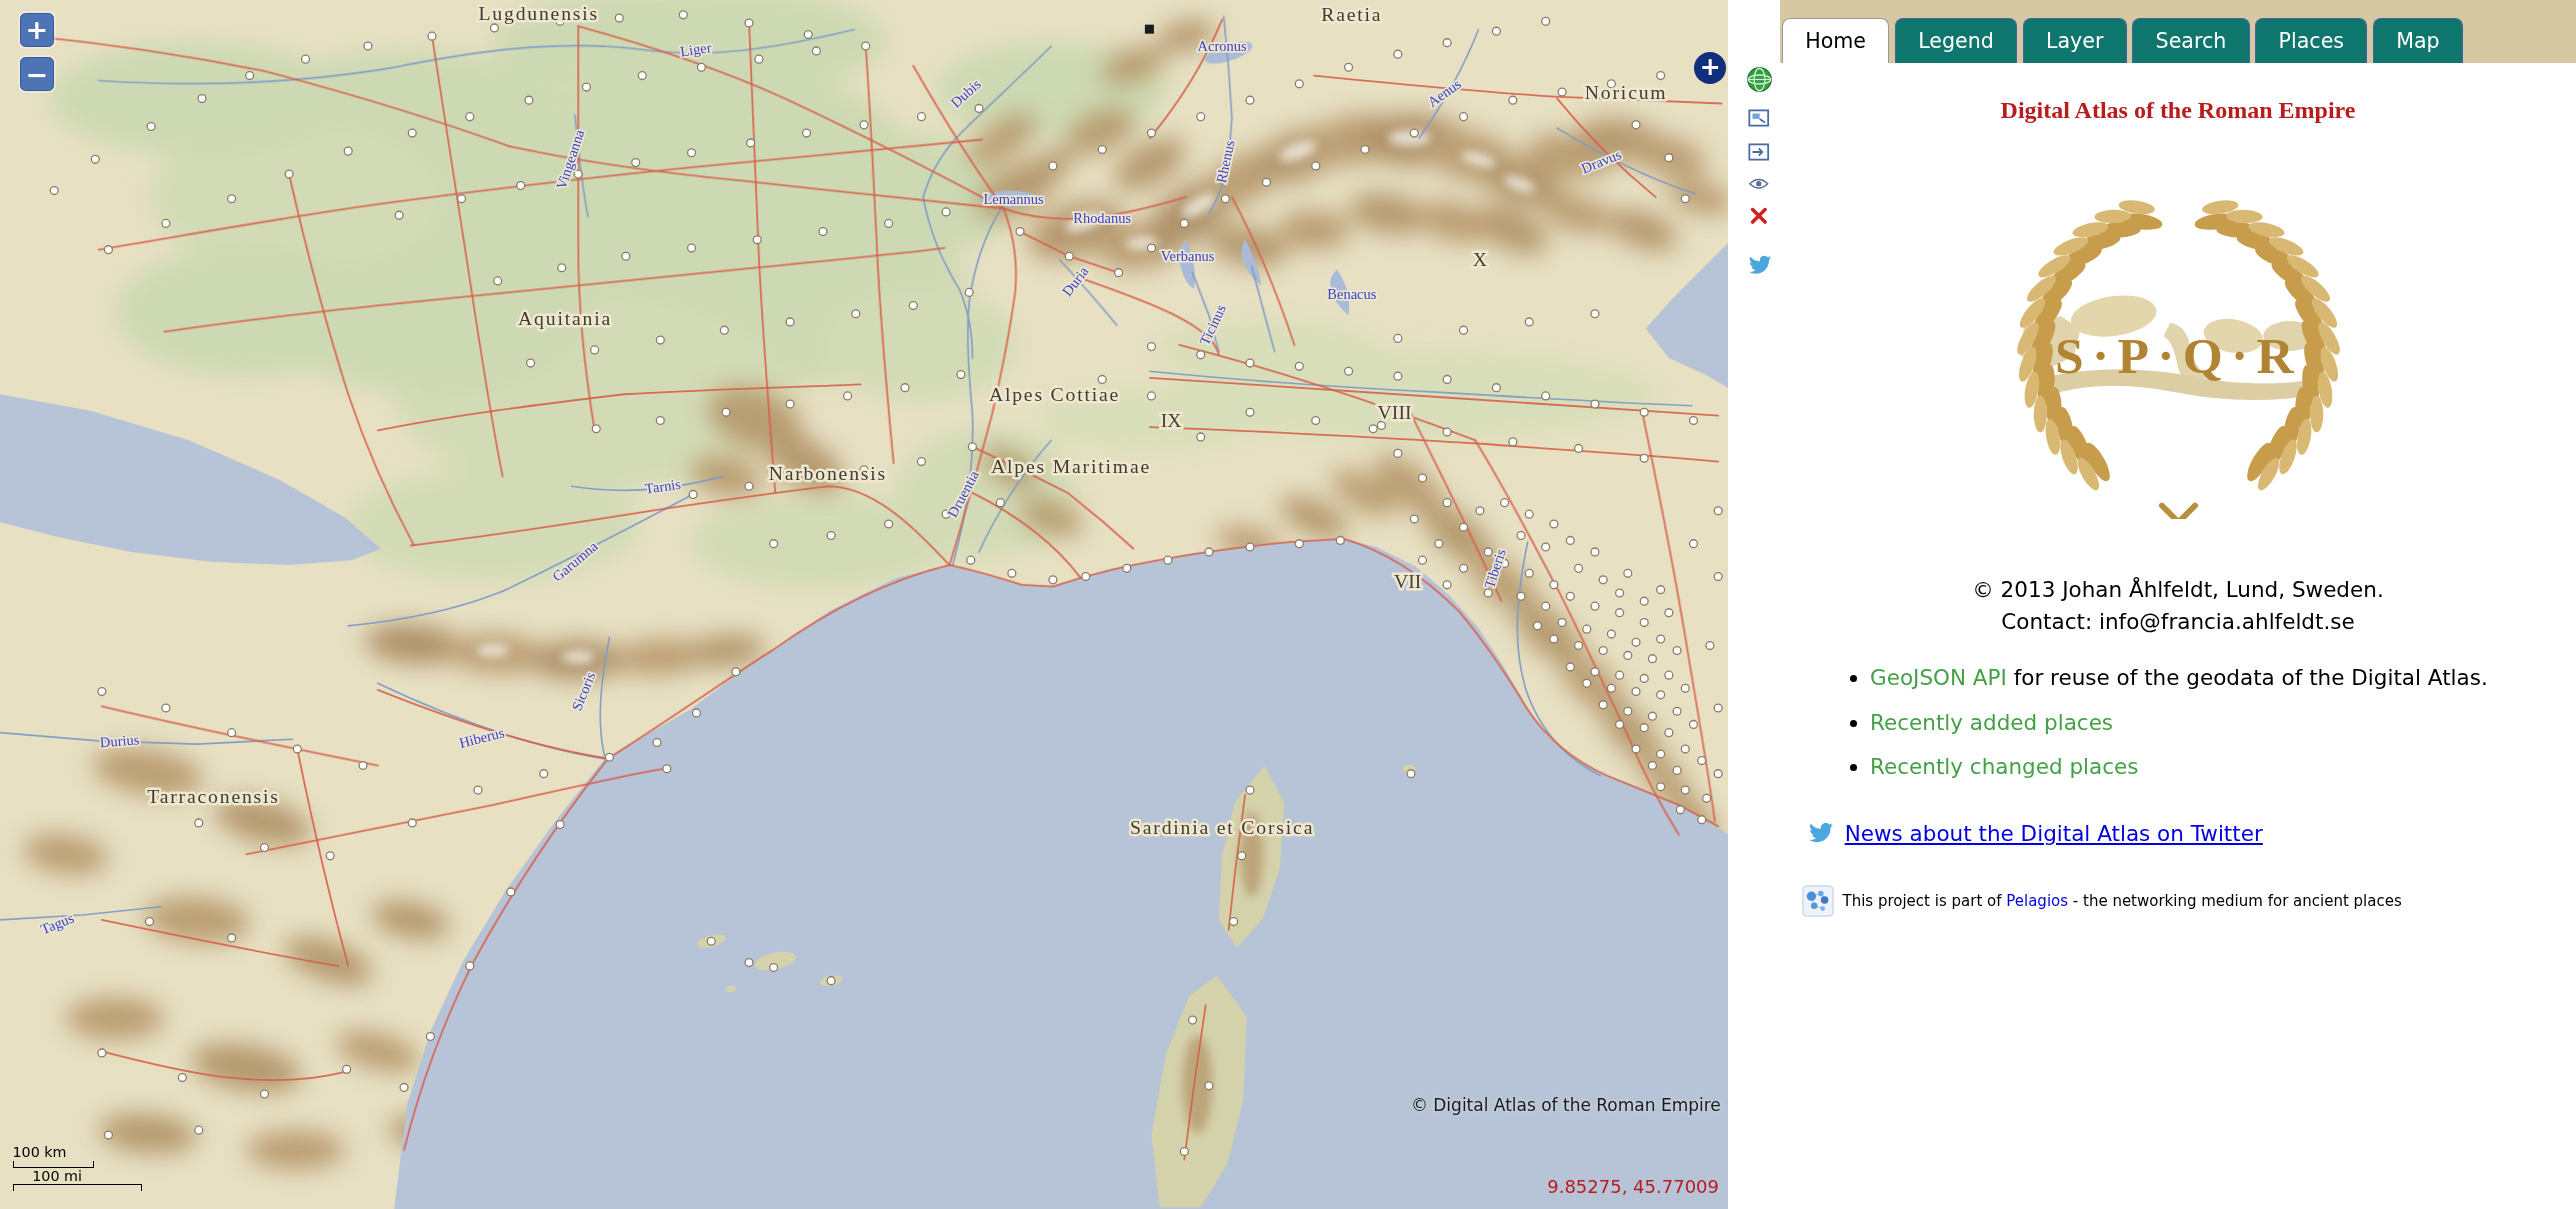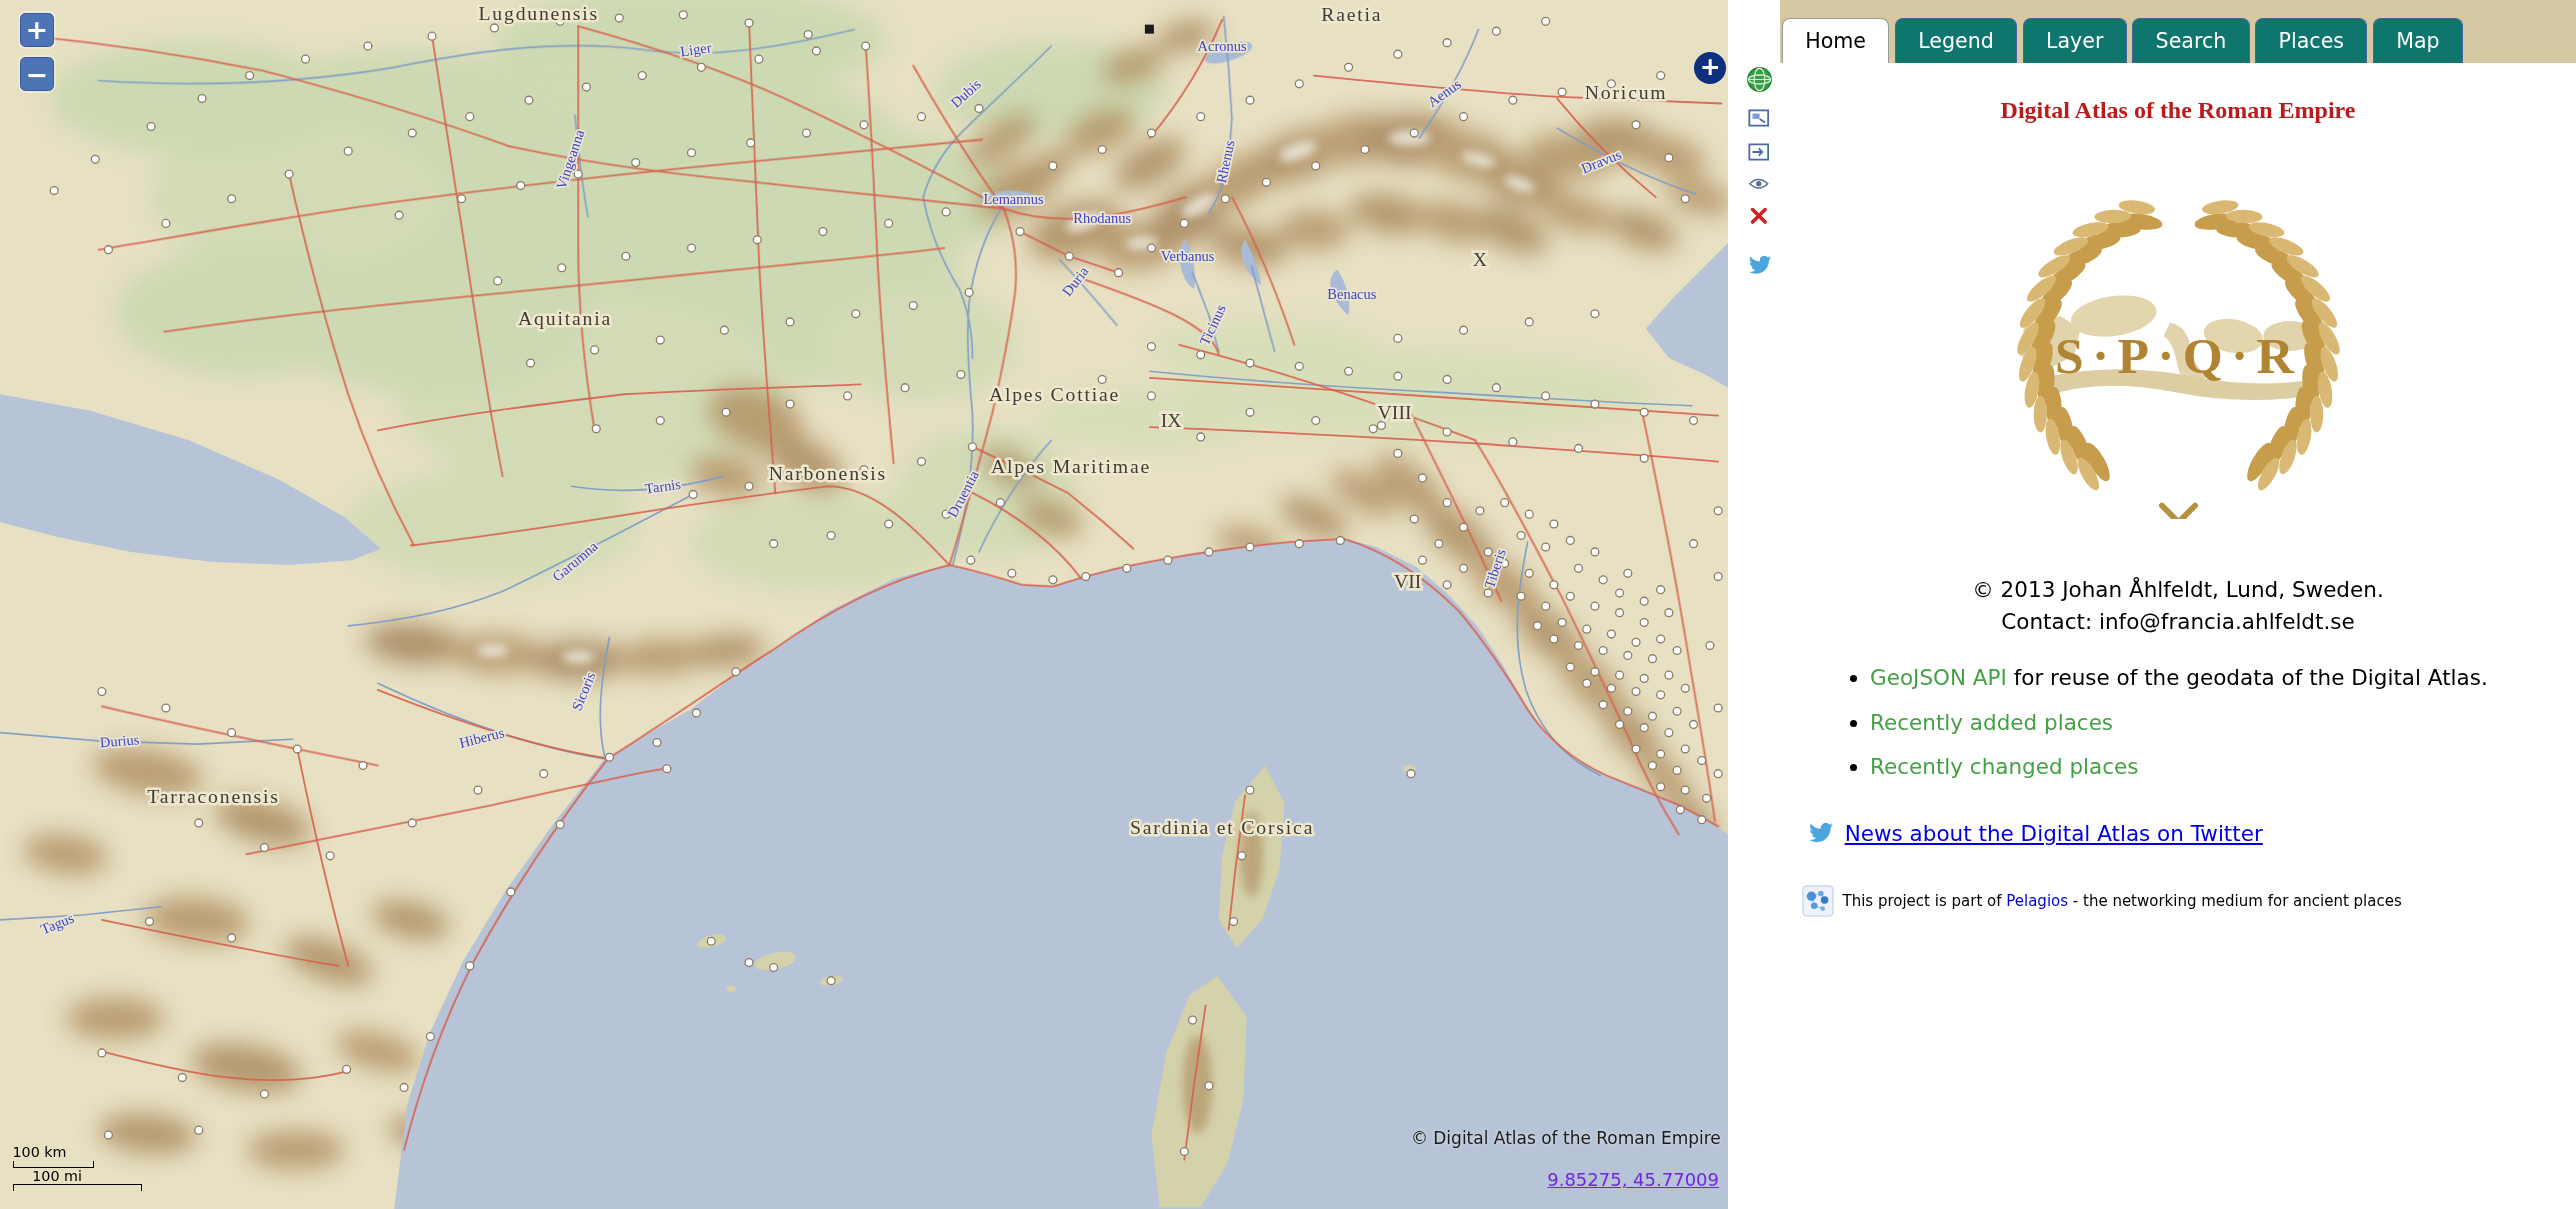--- a/index.html
+++ b/index.html
@@ -27,23 +27,23 @@
         color:#fff;font:bold 27px/29px "DejaVu Sans",sans-serif;padding:0;cursor:pointer;
         box-shadow:0 0 0 1.8px rgba(255,255,255,.35);}
   .layerswitcher{position:absolute;right:1.8px;top:52px;width:32px;height:32px;border-radius:50%;
         background:#10307e;color:#fff;font:bold 25px/30px "DejaVu Sans",sans-serif;text-align:center;
         z-index:5;cursor:pointer;}
   .scalebar{position:absolute;left:12.5px;bottom:18px;font:14.3px/1.2 "DejaVu Sans",sans-serif;color:#000;z-index:5;}
   .sb-bar{height:6.3px;border:1.8px solid #000;}
   .sb-km{width:79px;border-top:none;}
   .sb-mi{width:127px;border-bottom:none;margin-top:-1.8px;}
   .sb-mi-label{margin-left:19.7px;}
-  .attribution{position:absolute;right:7.2px;bottom:61px;font:17px "DejaVu Sans",sans-serif;color:#1a1a1a;
+  .attribution{position:absolute;right:7.2px;bottom:94px;font:17px "DejaVu Sans",sans-serif;color:#1a1a1a;
         text-shadow:0 0 3.6px #dde5ee;z-index:5;}
-  .mousepos{position:absolute;right:9px;bottom:19px;font:18px "DejaVu Sans",sans-serif;color:#6d28d9;z-index:5;text-decoration:underline;}
+  .mousepos{position:absolute;right:9px;bottom:12px;font:18px "DejaVu Sans",sans-serif;color:#b91c1c;z-index:5;}
 
   
   .sidebar{flex:1;position:relative;background:#fff;height:100%;}
   .tool-col{position:absolute;left:10.7px;top:66px;width:41px;display:flex;flex-direction:column;
             align-items:center;gap:16px;z-index:4;}
   .tool-btn{cursor:pointer;line-height:0;}
   .sidebar-main{margin-left:52px;height:100%;display:flex;flex-direction:column;}
   .tabbar{height:63px;background:#d6c8a3;display:flex;align-items:flex-end;padding:0 0 0 1.8px;gap:5.4px;}
   .tab{padding:9.8px 22.4px;font-size:20.6px;border-radius:8px 8px 0 0;background:#0f766e;color:#fff;
        border:0.9px solid #49639e;border-bottom:none;cursor:pointer;}

